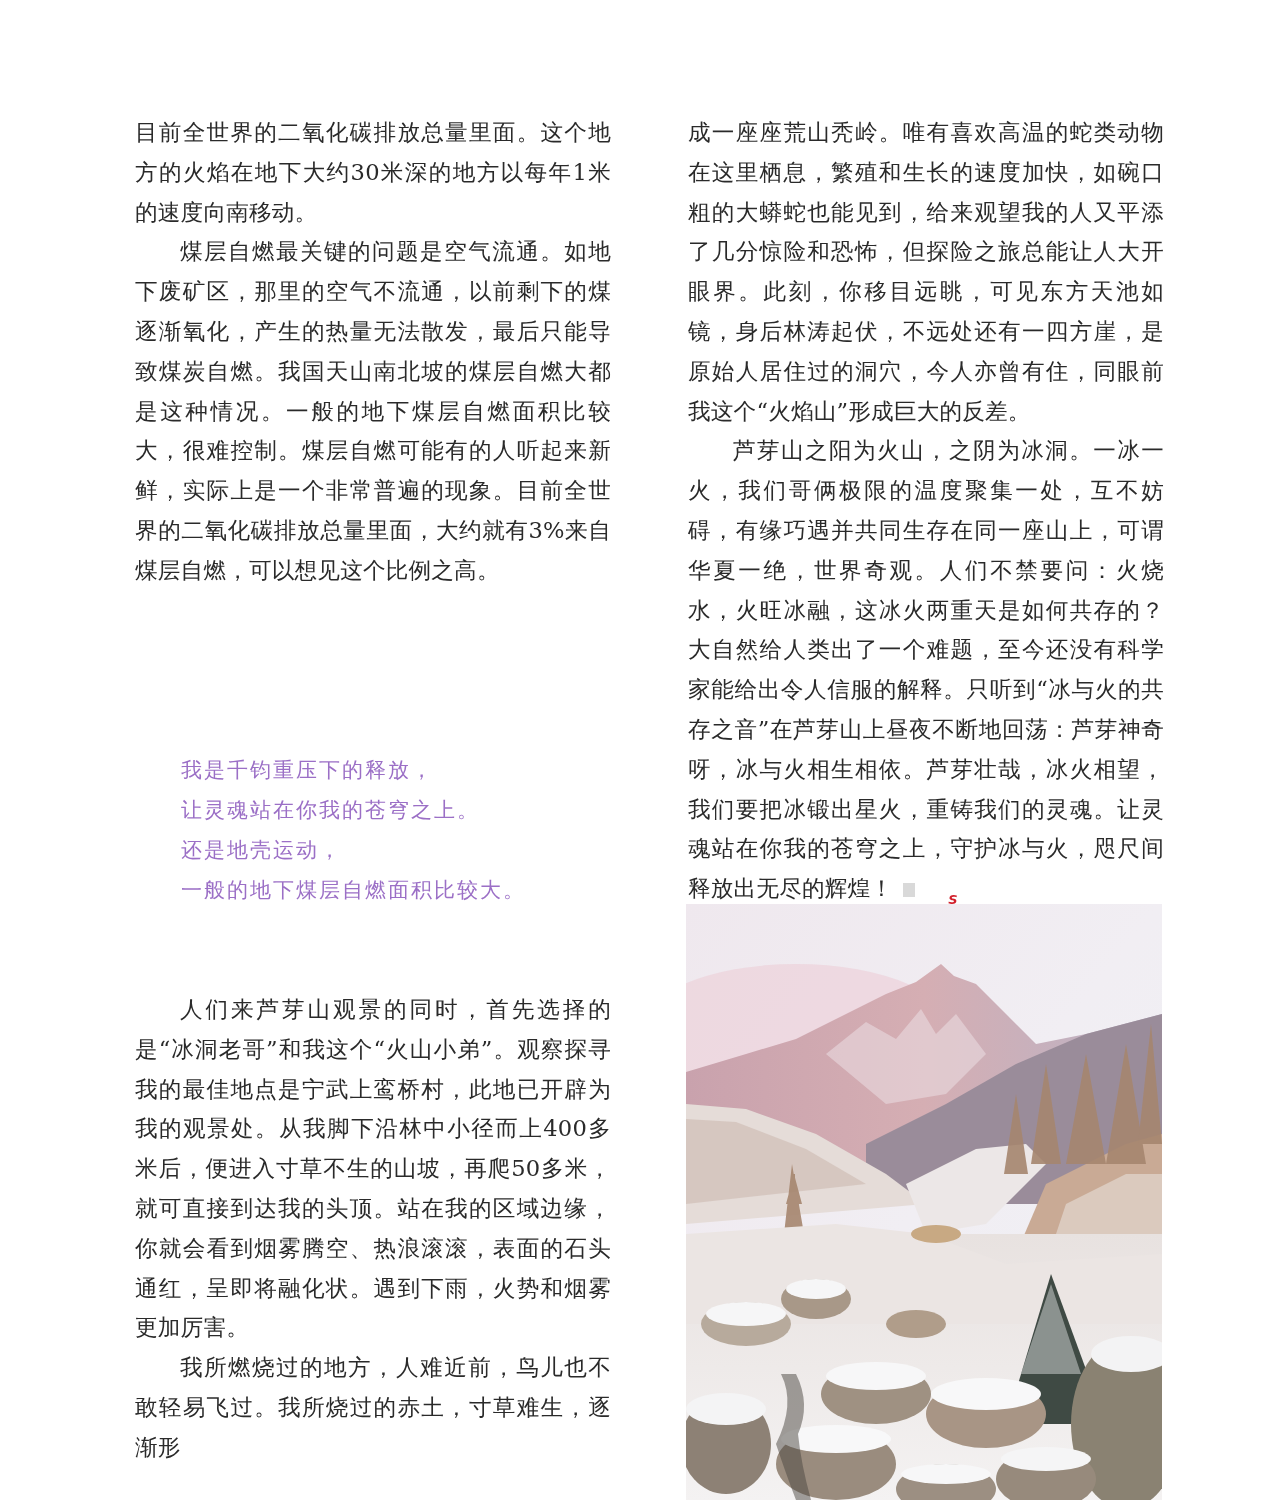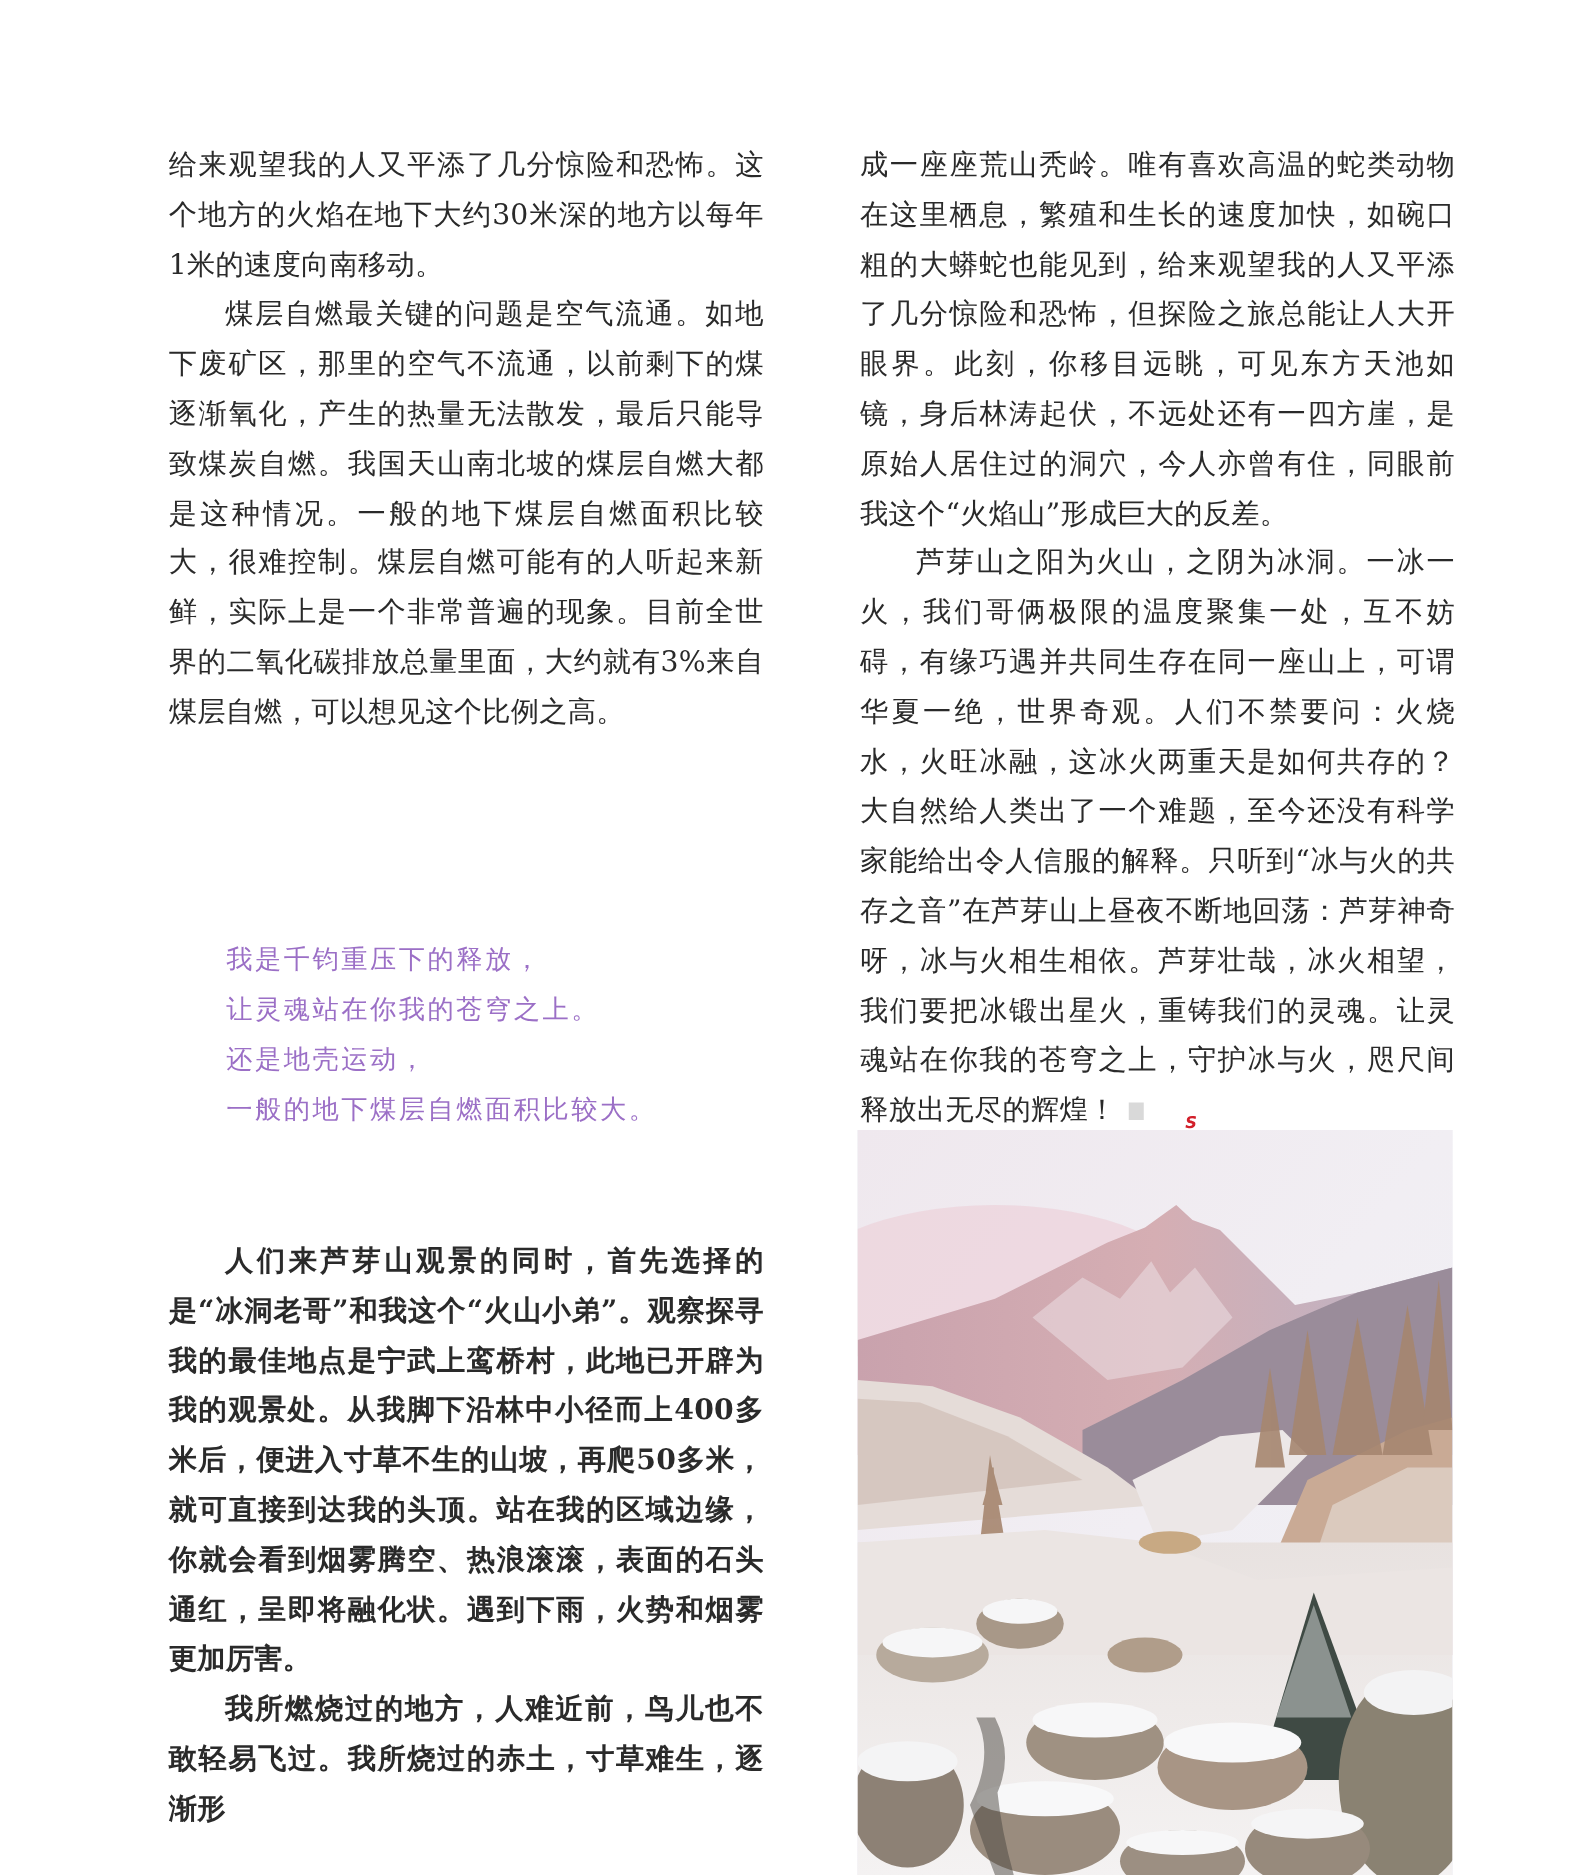--- a/index.html
+++ b/index.html
@@ -10,44 +10,44 @@
   .col { position: absolute; top: 113px; width: 476px; }
   .col-left { left: 135px; }
   .col-right { left: 688px; }
   .para {
     margin: 0; font-size: 22.6px; line-height: 39.8px; text-align: justify;
     letter-spacing: 0.2px; word-break: break-all;
   }
   .para.indent { text-indent: 45px; }
   .poem { position: absolute; left: 181px; top: 750px; }
   .poem-line {
-    font-family: Liberation Mono, monospace; font-size: 21px;
+    font-family: Liberation Sans, sans-serif; font-size: 21px;
     line-height: 40px; color: #9b6fc6; letter-spacing: 2px; white-space: nowrap;
   }
-  .col-lower { position: absolute; left: 135px; top: 990px; width: 476px; font-weight: bold; }
+  .col-lower { position: absolute; left: 135px; top: 990px; width: 476px; }
   .end-mark {
     display: inline-block; width: 12px; height: 14px; background: #d9d9d9; margin-left: 10px;
     vertical-align: middle; position: relative;
   }
   .end-mark span {
     position: absolute; left: 0; top: -3px; width: 12px; text-align: center;
     font-family: "DejaVu Sans", sans-serif; font-weight: bold; font-style: italic;
     font-size: 13px; color: #d21f2a;
   }
   .photo {
     position: absolute; left: 686px; top: 904px; width: 476px; height: 596px; overflow: hidden;
     background: #eceaf0;
   }
   .photo svg { display: block; width: 100%; height: 100%; }
 </style>
 </head>
 <body>
 
 <div class="col col-left">
-  <p class="para">给来观望我的人又平添了几分惊险和恐怖。这个地方的火焰在地下大约30米深的地方以每年1米的速度向南移动。</p>
+  <p class="para">目前全世界的二氧化碳排放总量里面。这个地方的火焰在地下大约30米深的地方以每年1米的速度向南移动。</p>
   <p class="para indent">煤层自燃最关键的问题是空气流通。如地下废矿区，那里的空气不流通，以前剩下的煤逐渐氧化，产生的热量无法散发，最后只能导致煤炭自燃。我国天山南北坡的煤层自燃大都是这种情况。一般的地下煤层自燃面积比较大，很难控制。煤层自燃可能有的人听起来新鲜，实际上是一个非常普遍的现象。目前全世界的二氧化碳排放总量里面，大约就有3%来自煤层自燃，可以想见这个比例之高。</p>
 </div>
 
 <div class="poem">
   <div class="poem-line">我是千钧重压下的释放，</div>
   <div class="poem-line">让灵魂站在你我的苍穹之上。</div>
   <div class="poem-line">还是地壳运动，</div>
   <div class="poem-line">一般的地下煤层自燃面积比较大。</div>
 </div>
 

